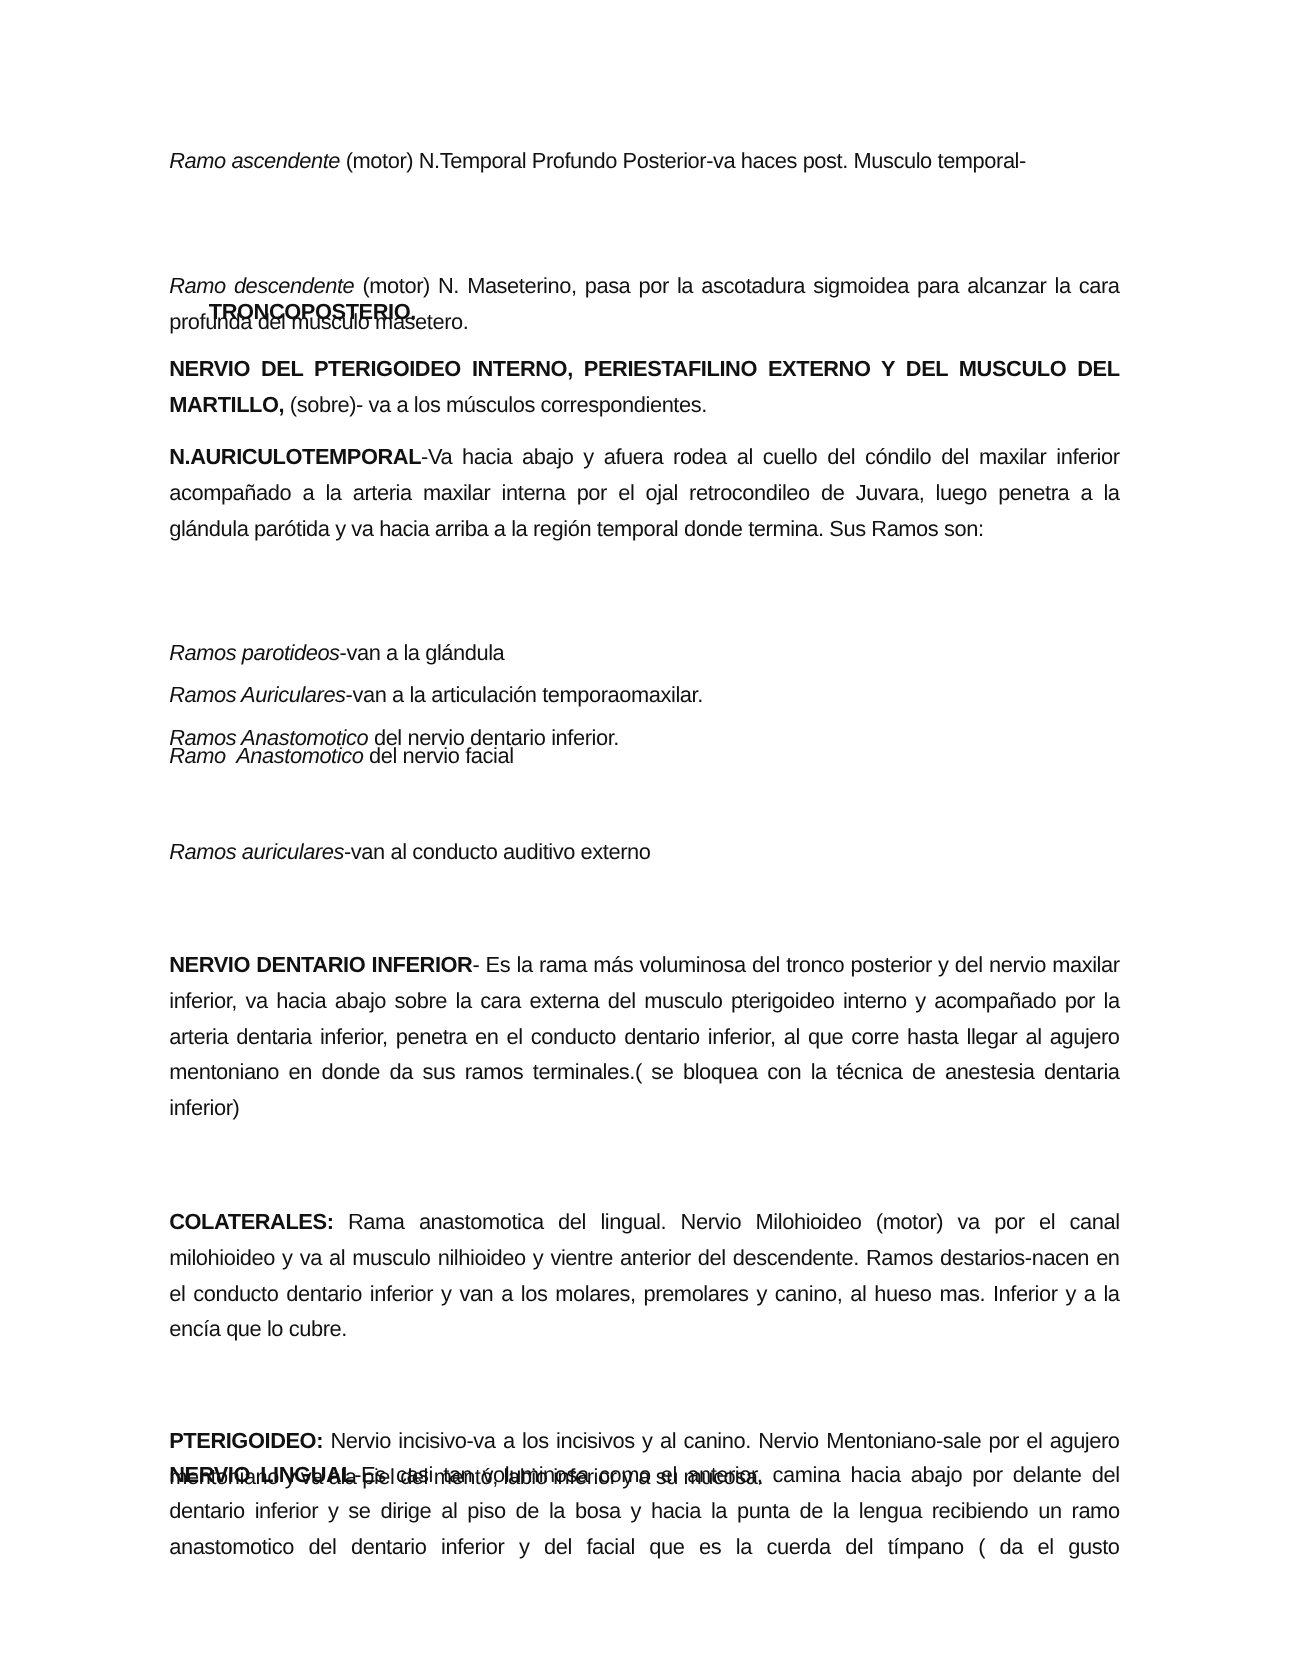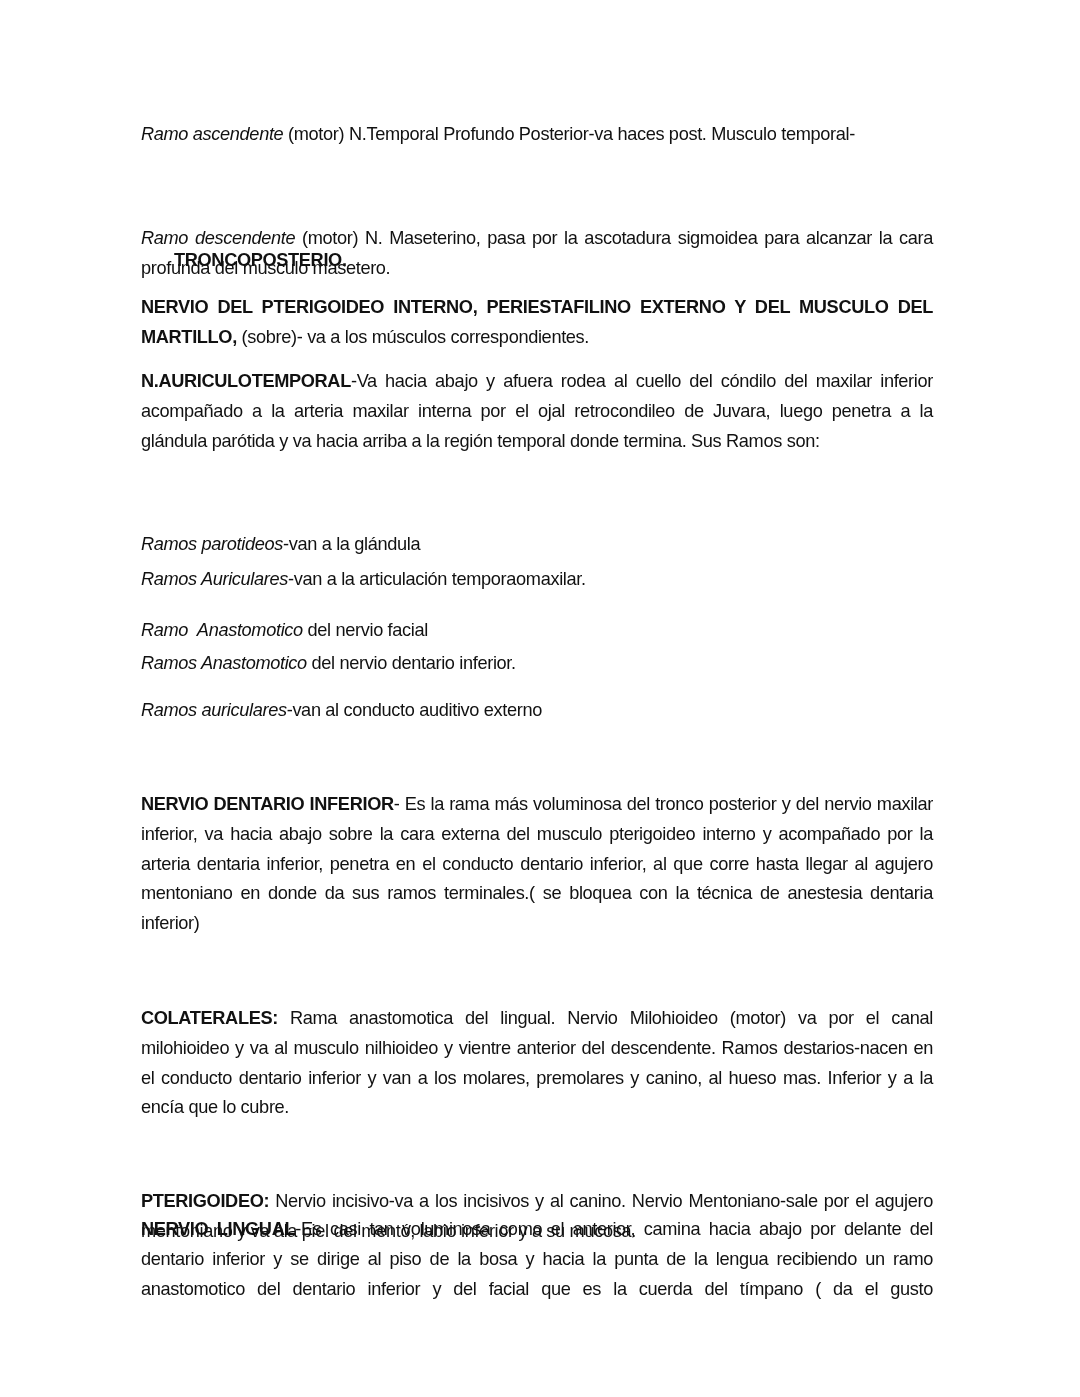--- a/index.html
+++ b/index.html
@@ -63,21 +63,21 @@
   </p>
 
   <p class="para" style="top:374px;margin-top:36px;">
     <span class="it">Ramos parotideos</span><span>-van a la glándula</span>
   </p>
 
   <p class="para" style="top:445px;">
     <span class="it">Ramos Auriculares</span><span>-van a la articulación temporaomaxilar.</span>
   </p>
 
-  <p class="para" style="top:481px;margin-top:48px;">
+  <p class="para" style="top:481px;">
     <span class="it">Ramos Anastomotico</span><span> del nervio dentario inferior.</span>
   </p>
 
   <p class="para" style="top:496px; white-space:pre;"><span class="it">Ramo  Anastomotico</span><span> del nervio facial</span></p>
 
   <p class="para" style="top:576px;">
     <span class="it">Ramos auriculares</span><span>-van al conducto auditivo externo</span>
   </p>
 
   <p class="para justify" style="top:670px;">

